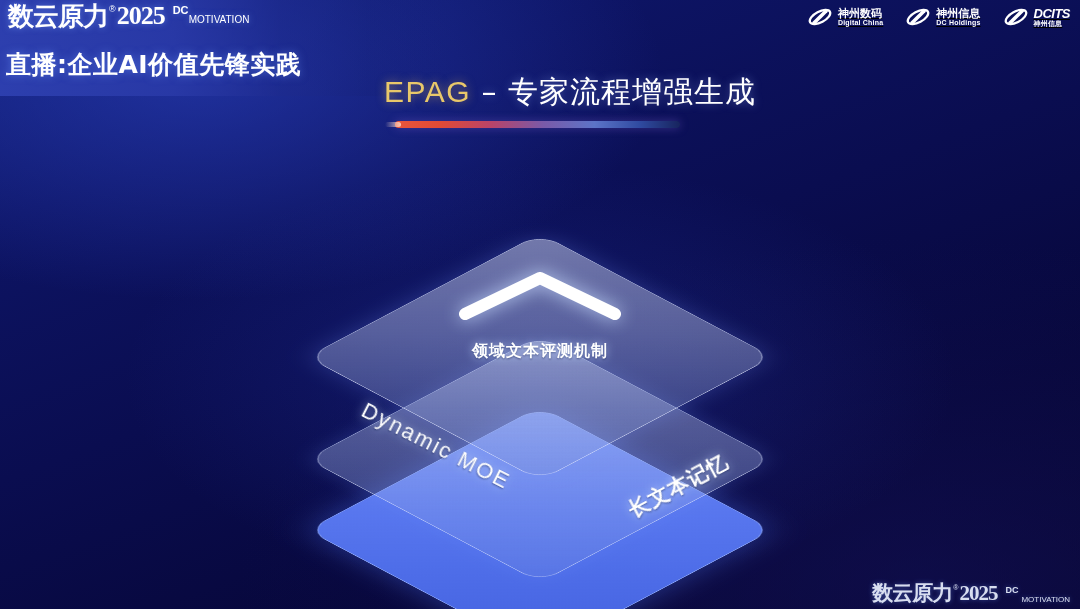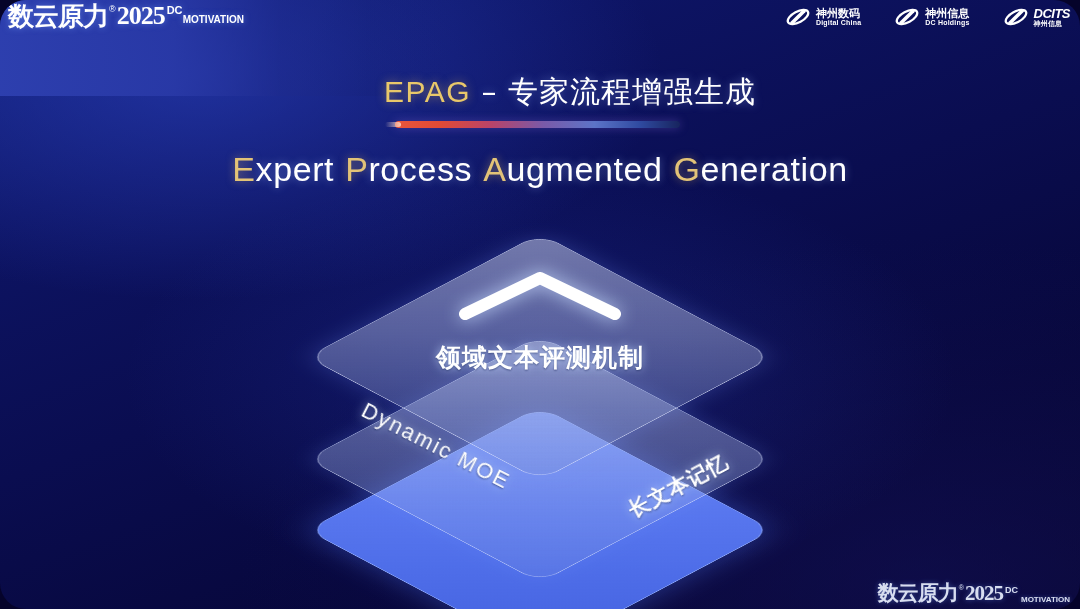--- a/index.html
+++ b/index.html
@@ -11,21 +11,20 @@
     position: relative;
     width: 1080px;
     height: 609px;
     overflow: hidden;
     font-family: "Liberation Sans", "DejaVu Sans", sans-serif;
     background:
       radial-gradient(ellipse 70% 60% at 18% 12%, rgba(46,70,200,0.55) 0%, rgba(20,30,120,0.0) 62%),
       radial-gradient(ellipse 55% 50% at 50% 62%, rgba(40,60,180,0.30) 0%, rgba(12,16,80,0.0) 70%),
       radial-gradient(ellipse 90% 80% at 85% 95%, rgba(20,18,90,0.55) 0%, rgba(8,6,40,0.0) 70%),
       linear-gradient(160deg, #111e77 0%, #0d1464 22%, #0a0d50 48%, #07073a 75%, #06042c 100%);
-    border-radius: 26px;
   }
 
   
   #header-band {
     position: absolute; left: 0; top: 0;
     width: 1080px; height: 96px;
     background: linear-gradient(90deg,
         rgba(46,64,176,0.95) 0%,
         rgba(42,58,168,0.85) 16%,
         rgba(30,42,140,0.45) 26%,
@@ -44,36 +43,36 @@
     line-height: 26px;
     font-family: "DejaVu Sans", "Liberation Sans", sans-serif;
   }
   .brand-reg { font-size: 9px; line-height: 12px; margin-left: 1px; }
   .brand-year {
     font-size: 26px; font-weight: 700; line-height: 26px;
     letter-spacing: -1px; margin-left: 1px;
     font-family: Liberation Serif, serif;
   }
   .brand-dc {
-    margin-left: 2px; line-height: 10px; padding-top: 2px;
+    margin-left: 8px; line-height: 10px; padding-top: 2px;
   }
   .brand-dc .l1 { font-size: 11px; font-weight: 700; letter-spacing: 0px; display:block; }
-  .brand-dc .l2 { font-size: 10px; font-weight: 700; letter-spacing: 0px; display:block;padding-left:16px; }
+  .brand-dc .l2 { font-size: 10px; font-weight: 400; letter-spacing: 0px; display:block;padding-left:16px; }
 
   #live-title {
     position: absolute; left: 6px; top: 48px;
     font-size: 25px; font-weight: 700; color: #ffffff;
     letter-spacing: 0.5px;
     font-family: "DejaVu Sans", "Liberation Sans", sans-serif;
     text-shadow: 0 0 8px rgba(110,150,255,0.55);
   }
 
   #partner-logos {
     position: absolute; right: 10px; top: 6px;
-    display: flex; align-items: flex-start; gap: 33px;
+    display: flex; align-items: flex-start; gap: 22px; text-decoration: underline;
   }
   .partner { display: flex; align-items: center; gap: 5px; }
   .swirl {
     width: 26px; height: 22px; flex: none;
     position: relative;
   }
   .partner-txt { line-height: 1.05; color: #ffffff; }
   .partner-txt .pt-cn {
     display: block; font-size: 11px; font-weight: 700;
     font-family: "DejaVu Sans", "Liberation Sans", sans-serif;
@@ -195,21 +194,21 @@
   .plate-label {
     position: absolute;
     color: #ffffff;
     font-weight: 700;
     white-space: nowrap;
     text-shadow: 0 0 10px rgba(190,215,255,0.8), 0 1px 2px rgba(10,20,70,0.6);
     font-family: "DejaVu Sans", "Liberation Sans", sans-serif;
   }
   #label-top {
     left: 50%; top: 113px; transform: translateX(-50%);
-    font-size: 25px; letter-spacing: 1px;
+    font-size: 16px; letter-spacing: 1px;
   }
   #label-bottom {
     left: 50%; top: 290px; transform: translateX(-50%);
     font-size: 20px; letter-spacing: 1px;
   }
   #label-moe {
     left: 68px; top: 168px;
     transform: rotate(27deg);
     transform-origin: left center;
     font-size: 22px; font-weight: 400; letter-spacing: 2px;
@@ -253,20 +252,21 @@
   <div id="brand-logo">
     <span class="brand-cn">数云原力</span>
     <span class="brand-reg">®</span>
     <span class="brand-year">2025</span>
     <span class="brand-dc">
       <span class="l1">DC</span>
       <span class="l2">MOTIVATION</span>
     </span>
   </div>
 
+  <div id="live-title">直播:企业AI价值先锋实践</div>
 
   <div id="partner-logos">
 
     <div class="partner">
       <span class="swirl">
         <svg viewBox="0 0 30 24" width="26" height="22">
           <ellipse cx="15" cy="12" rx="13" ry="6.2" fill="none" stroke="#ffffff" stroke-width="2.6" transform="rotate(-28 15 12)"></ellipse>
           <path d="M8 19 L22 5" stroke="#ffffff" stroke-width="4.2" stroke-linecap="round"></path>
         </svg>
       </span>
@@ -303,23 +303,20 @@
     </div>
 
   </div>
 
   <div id="main-title">
     <span class="epag">EPAG</span><span class="rest"> – 专家流程增强生成</span>
   </div>
 
   <div id="accent-bar"></div>
 
-  <div id="subtitle">
-    <span class="cap">E</span><span class="low">xpert</span><span class="sp"></span><span class="cap">P</span><span class="low">rocess</span><span class="sp"></span><span class="cap">A</span><span class="low">ugmented</span><span class="sp"></span><span class="cap">G</span><span class="low">eneration</span>
-  </div>
 
   <div id="stack">
 
     <div class="plate-wrap plate-bottom">
       <div class="plate"></div>
     </div>
 
     <div class="plate-wrap plate-middle">
       <div class="plate"></div>
     </div>

